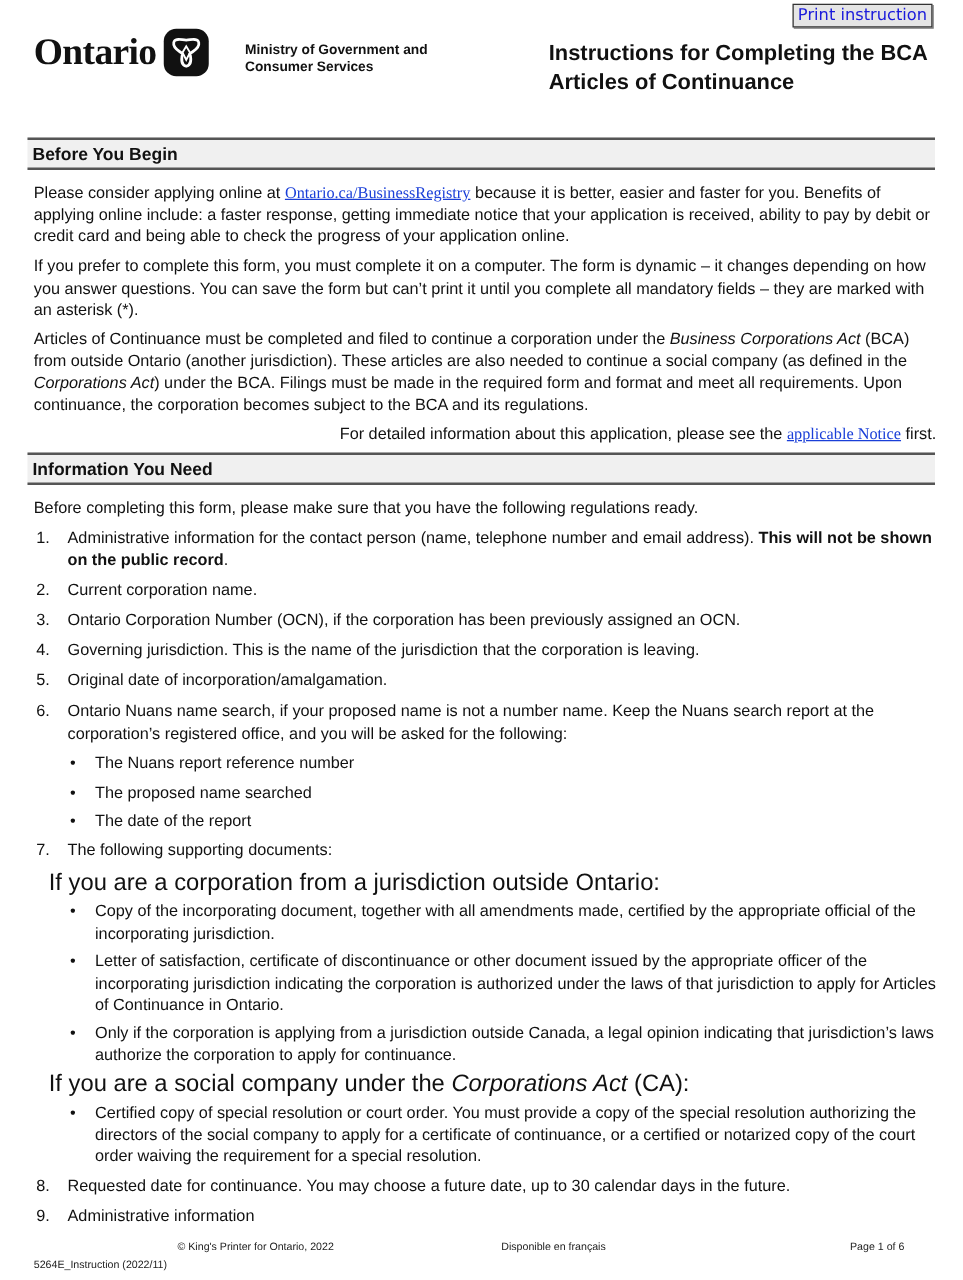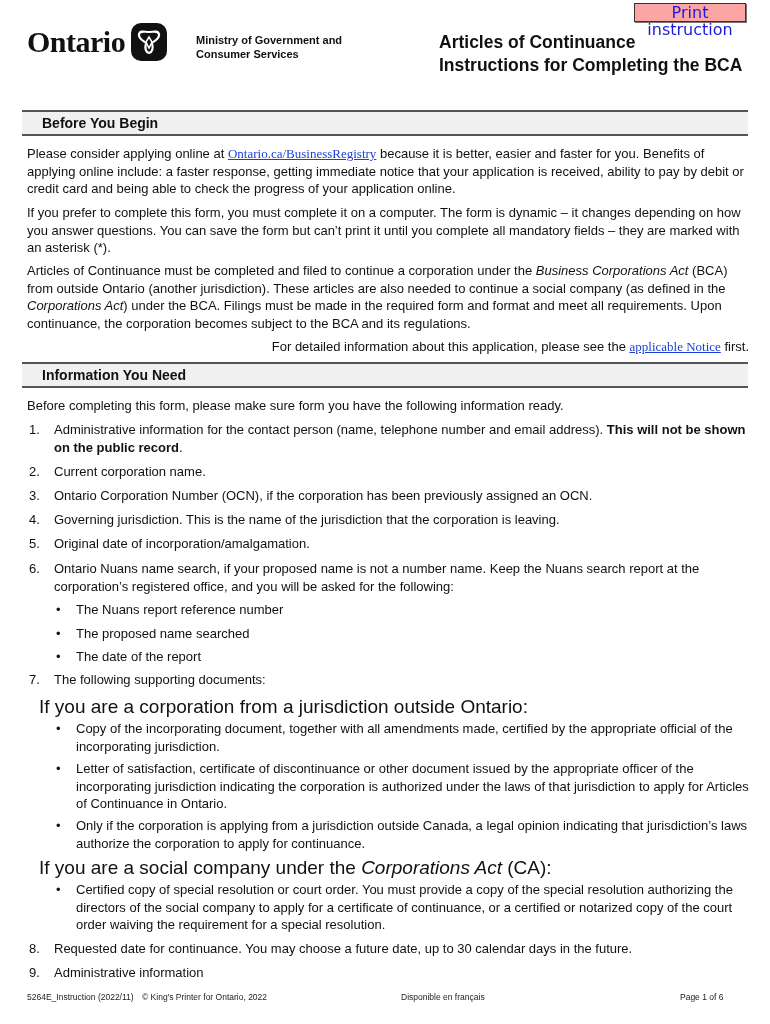--- a/index.html
+++ b/index.html
@@ -1,30 +1,30 @@
 <!DOCTYPE html>
 <html><head>
 <meta charset="utf-8">
 <style>
   html, body { margin: 0; padding: 0; background: #ffffff; }
   body { width: 770px; height: 1024px; position: relative; overflow: hidden;
          font-family: "Liberation Sans", sans-serif; color: #111; }
   .print-btn { position: absolute; left: 634px; top: 3px; width: 110px; height: 17px;
-               background: #fca5a5; border: 1px solid #333; box-shadow: 1px 1px 0 #777;
-               color: #1a1adb; font-size: 16px; text-align: center; line-height: 17px;
+               background: #e5e5e5; border: 1px solid #333; box-shadow: 1px 1px 0 #777;
+               color: #1a1adb; font-size: 13px; text-align: center; line-height: 17px;
                font-family: "DejaVu Sans", sans-serif; cursor: pointer; }
   .logo { position: absolute; left: 27px; top: 23px; display: flex; align-items: center; }
   .logo-text { font-family: Liberation Serif, serif; font-weight: bold; font-size: 30px; letter-spacing: -0.5px; color: #111; }
   .trillium { width: 36px; height: 38px; background: #111; border-radius: 10px; margin-left: 6px;
               display: flex; align-items: center; justify-content: center; }
   .ministry { position: absolute; left: 196px; top: 33px; font-size: 11px; font-weight: bold; line-height: 14px; }
   .doc-title { position: absolute; left: 439px; top: 31px; font-size: 17.5px; font-weight: bold; line-height: 23px; }
   .section-bar { position: absolute; left: 22px; width: 726px; height: 26px; background: #f0f0f0;
                  border-top: 2px solid #555; border-bottom: 2px solid #555; box-sizing: border-box;
-                 font-weight: bold; font-size: 14px; line-height: 22px; padding-left: 20px; }
+                 font-weight: bold; font-size: 14px; line-height: 22px; padding-left: 4px; }
   .para { position: absolute; left: 27px; width: 722px; font-size: 13px; line-height: 17.5px; }
   a.link { color: #1a3fd8; text-decoration: underline; font-family: Liberation Serif, serif; }
   .li { position: absolute; left: 27px; width: 722px; font-size: 13px; line-height: 17.5px; }
   .li .num { position: absolute; left: 2px; width: 20px; }
   .li .txt { position: absolute; left: 27px; width: 695px; }
   .bl { position: absolute; left: 53px; width: 696px; font-size: 13px; line-height: 17.5px; }
   .bl .dot { position: absolute; left: 3px; }
   .bl .txt { position: absolute; left: 23px; width: 673px; }
   .sub { position: absolute; left: 39px; font-size: 19px; font-weight: normal; }
   .footer { position: absolute; top: 992px; font-size: 8.5px; color: #222; }
@@ -43,43 +43,43 @@
     </svg>
   </span>
 </div>
 
 <div class="ministry">
   <div>Ministry of Government and</div>
   <div>Consumer Services</div>
 </div>
 
 <div class="doc-title">
+  <div>Instructions for Completing the BCA</div>
   <div>Articles of Continuance</div>
-  <div>Instructions for Completing the BCA</div>
 </div>
 
 <div class="section-bar" style="top:110px;">Before You Begin</div>
 
 <div class="para" style="top:145px;">
   <span>Please consider applying online at </span><a class="link">Ontario.ca/BusinessRegistry</a><span> because it is better, easier and faster for you. Benefits of applying online include: a faster response, getting immediate notice that your application is received, ability to pay by debit or credit card and being able to check the progress of your application online.</span>
 </div>
 
 <div class="para" style="top:204px;">If you prefer to complete this form, you must complete it on a computer. The form is dynamic – it changes depending on how you answer questions. You can save the form but can’t print it until you complete all mandatory fields – they are marked with an asterisk (*).</div>
 
 <div class="para" style="top:262px;">
   <span>Articles of Continuance must be completed and filed to continue a corporation under the </span><i>Business Corporations Act</i><span> (BCA) from outside Ontario (another jurisdiction). These articles are also needed to continue a social company (as defined in the </span><i>Corporations Act</i><span>) under the BCA. Filings must be made in the required form and format and meet all requirements. Upon continuance, the corporation becomes subject to the BCA and its regulations.</span>
 </div>
 
 <div class="para" style="top:338px;text-align:right;">
   <span>For detailed information about this application, please see the </span><a class="link">applicable Notice</a><span> first.</span>
 </div>
 
 <div class="section-bar" style="top:362px;">Information You Need</div>
 
-<div class="para" style="top:397px;">Before completing this form, please make sure form you have the following information ready.</div>
+<div class="para" style="top:397px;">Before completing this form, please make sure that you have the following regulations ready.</div>
 
 <div class="li" style="top:421px;">
   <span class="num">1.</span>
   <span class="txt"><span>Administrative information for the contact person (name, telephone number and email address). </span><b>This will not be shown on the public record</b><span>.</span></span>
 </div>
 
 <div class="li" style="top:463px;">
   <span class="num">2.</span>
   <span class="txt">Current corporation name.</span>
 </div>
@@ -144,16 +144,16 @@
 
 <div class="li" style="top:940px;">
   <span class="num">8.</span>
   <span class="txt">Requested date for continuance. You may choose a future date, up to 30 calendar days in the future.</span>
 </div>
 <div class="li" style="top:964px;">
   <span class="num">9.</span>
   <span class="txt">Administrative information</span>
 </div>
 
-<div class="footer" style="left:27px;">5264E_Instruction (2022/11)</div>
+<div class="footer" style="left:27px;margin-top:14px;">5264E_Instruction (2022/11)</div>
 <div class="footer" style="left:142px;">© King's Printer for Ontario, 2022</div>
 <div class="footer" style="left:373px;padding-left:28px;">Disponible en français</div>
 <div class="footer" style="left:680px;">Page 1 of 6</div>
 
 </body></html>

